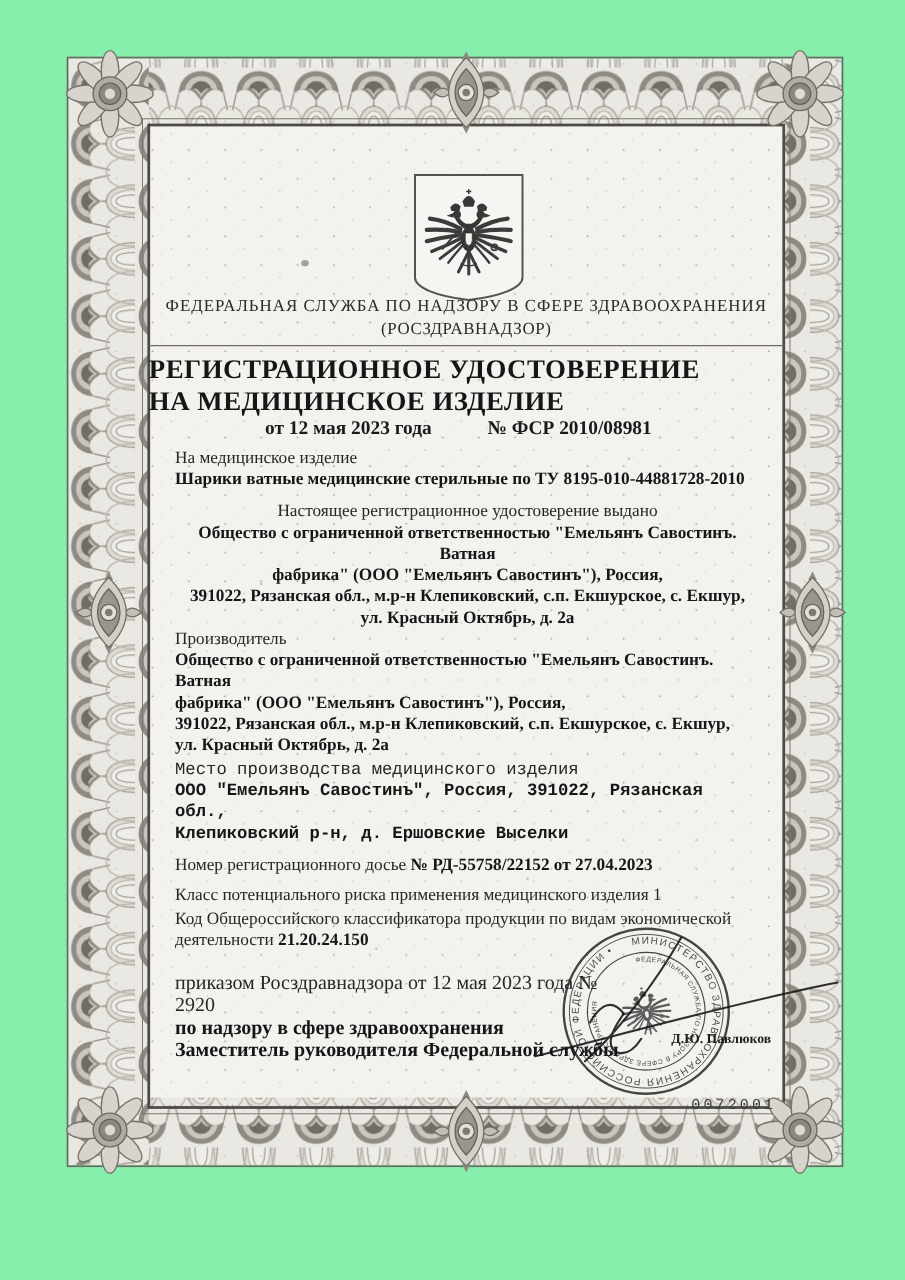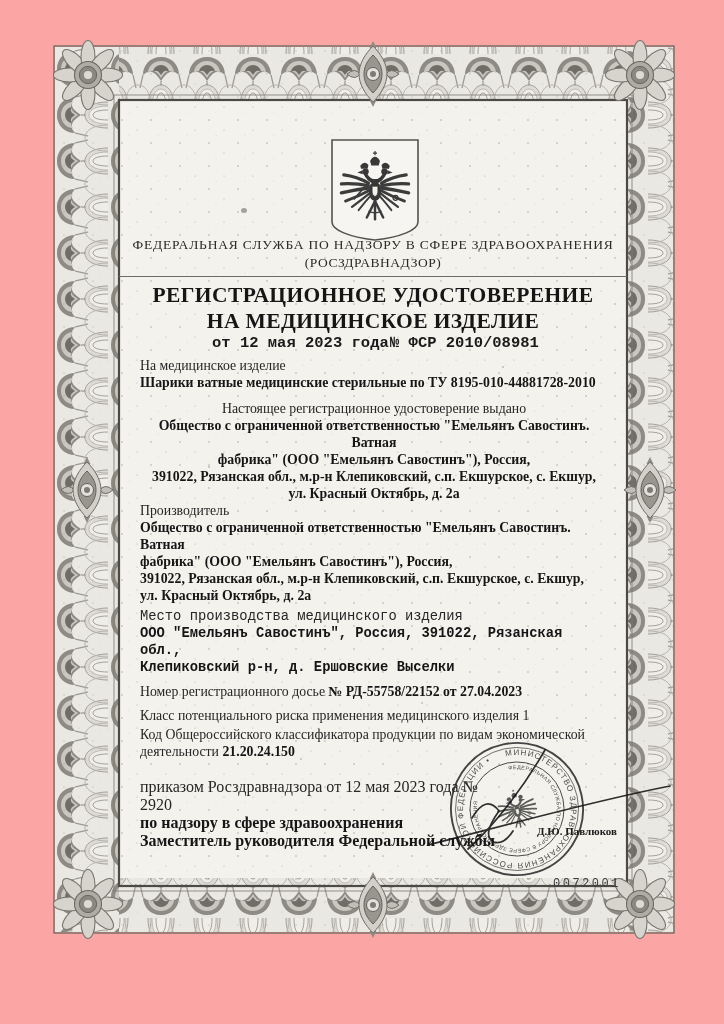--- a/index.html
+++ b/index.html
@@ -1,36 +1,36 @@
 <!DOCTYPE html>
 <html><head>
 <meta charset="utf-8">
 <style>
   html,body{margin:0;padding:0;background:#e9e9e9;}
   .page{
-    position:relative;width:724px;height:1024px;background:#fca5a5;
+    position:relative;width:724px;height:1024px;background:#86efac;
     font-family:"Liberation Serif",serif;color:#262626;overflow:hidden;
     margin:0 auto;
   }
   .abs{position:absolute;}
   svg{display:block;}
   
   .agency{
     left:119px;top:236px;width:508px;text-align:center;
     font-size:13.5px;letter-spacing:.8px;color:#2b2b28;line-height:18px;
   }
   .agency .l2{letter-spacing:.5px;}
   .rule{left:119px;top:276px;width:508px;border-top:1.6px solid #6e6c64;height:0;}
   
   .title{
-    left:119px;top:282px;width:508px;text-align:center;
+    left:119px;top:282px;width:508px;
     font-weight:bold;font-size:21.5px;line-height:26px;color:#161616;
     letter-spacing:.4px;
   }
-  .daterow{left:119px;top:334px;width:508px;height:20px;font-weight:bold;font-size:15.5px;color:#1a1a1a;font-family:Liberation Mono, monospace;}
+  .daterow{left:119px;top:334px;width:508px;height:20px;font-weight:bold;font-size:15.5px;color:#1a1a1a;}
   .daterow .date{position:absolute;left:93px;top:0;}
   .daterow .num{position:absolute;left:271px;top:0;}
   
   .bodytext{left:140px;top:357px;width:468px;font-size:13.8px;line-height:17px;color:#262626;}
   .bodytext b{color:#161616;}
   .g{margin:0;padding:0;}
   .mt1{margin-top:9px;text-align:center;}
   .mt2{margin-top:4px;font-family:Liberation Mono, monospace;}
   .mt3{margin-top:7px;}
   .mt4{margin-top:2px;}

